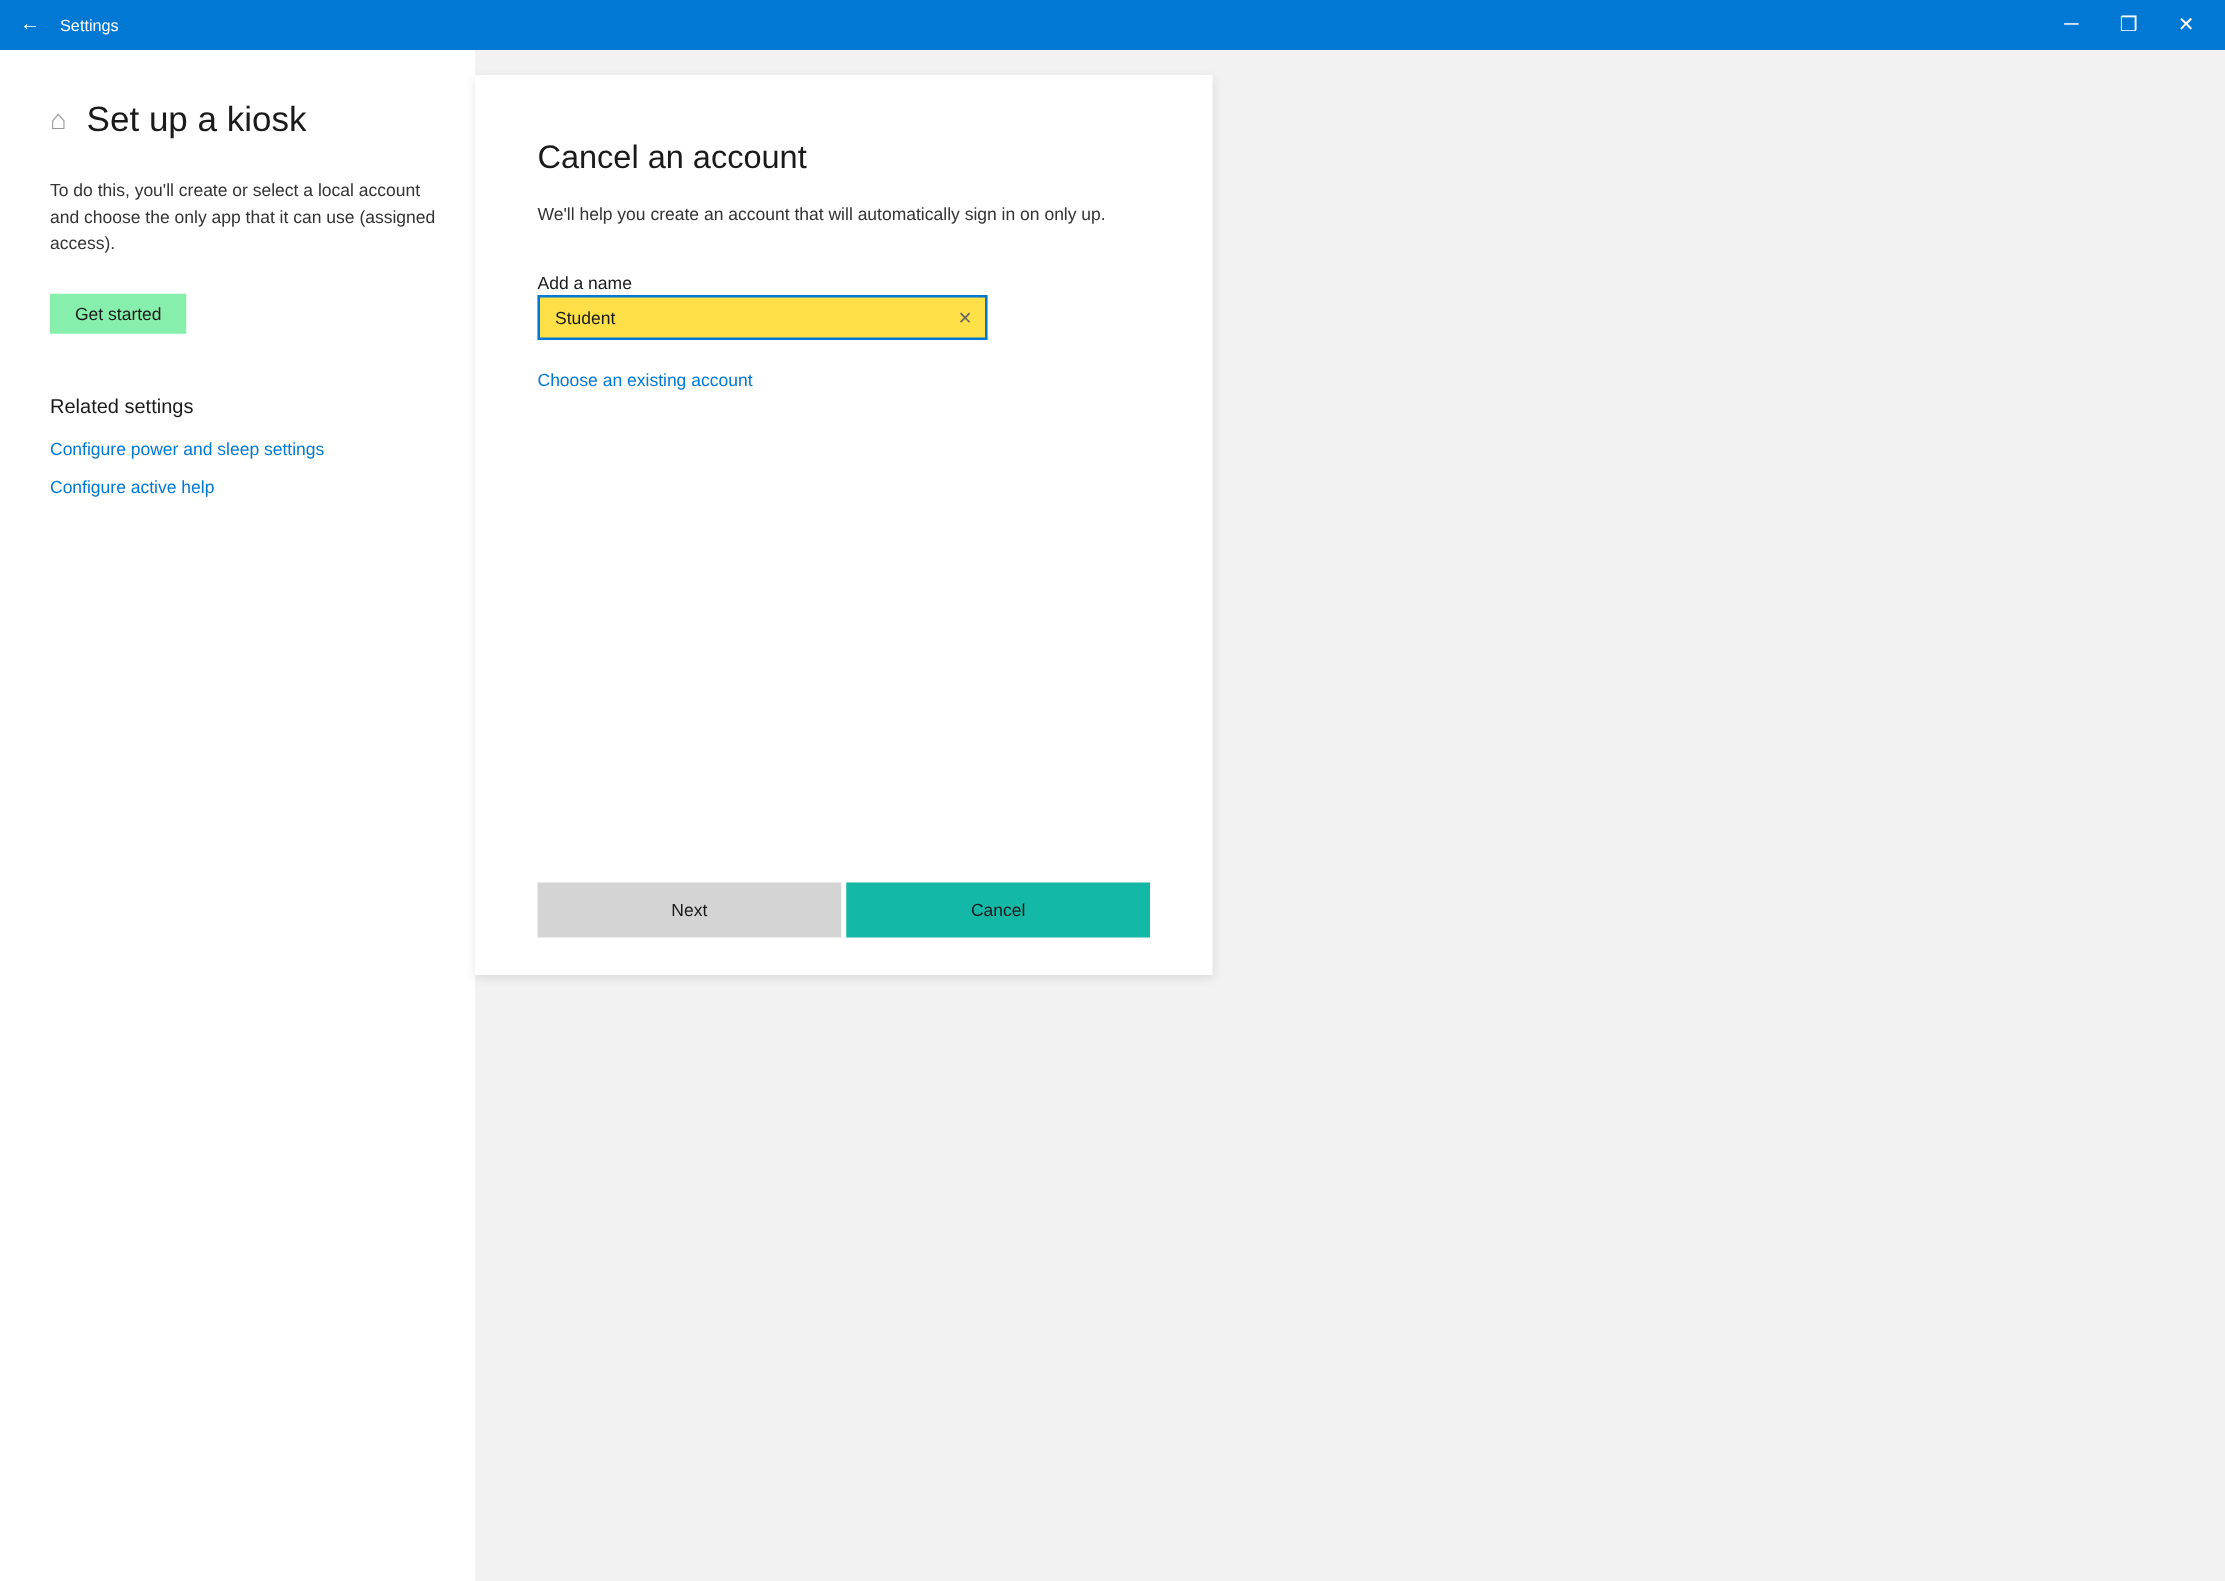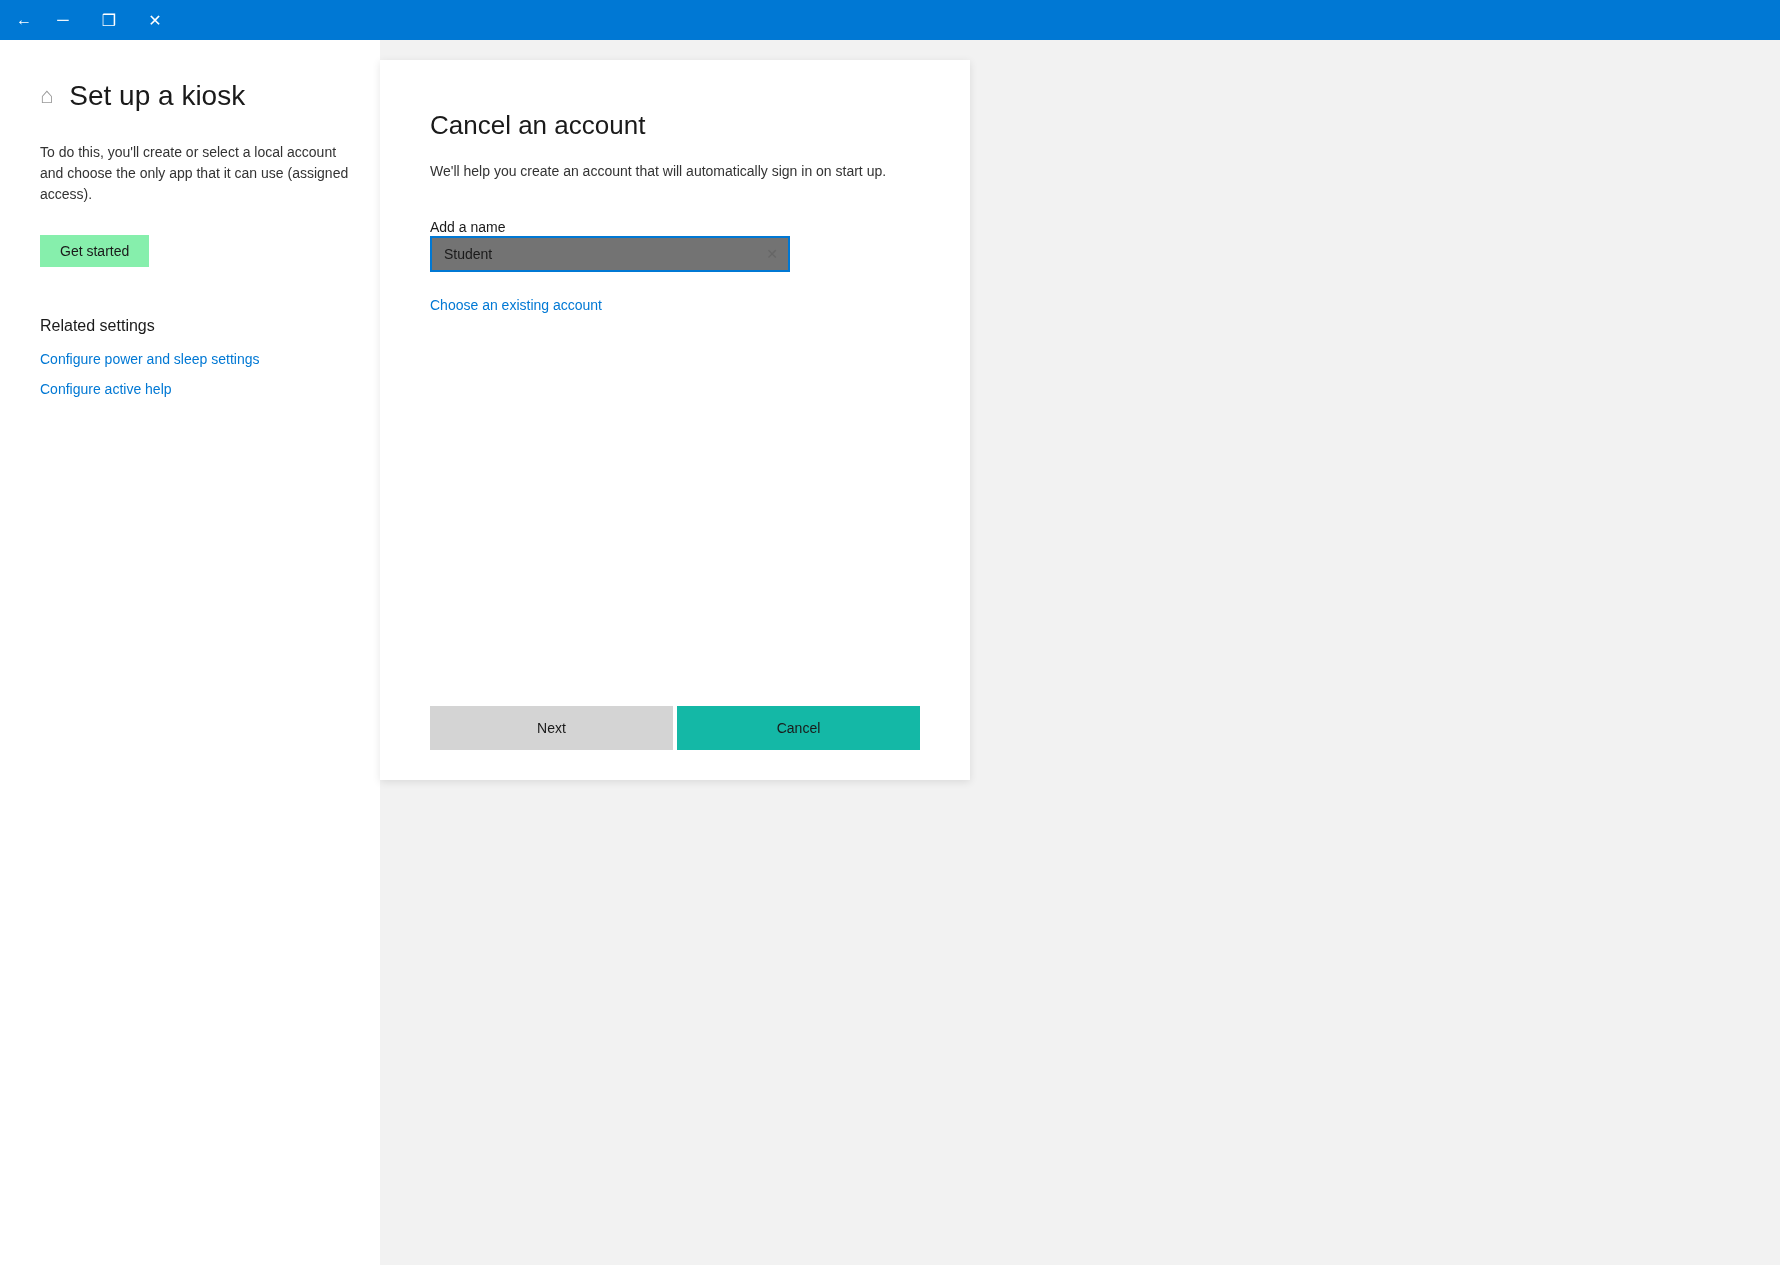--- a/index.html
+++ b/index.html
@@ -198,21 +198,21 @@
       margin-bottom: 24px;
     }
 
     .text-input {
       width: 100%;
       padding: 8px 36px 8px 12px;
       font-size: 14px;
       border: 2px solid #0078d4;
       outline: none;
       color: #1a1a1a;
-      background: #737373;
+      background: #fde047;
     }
 
     .clear-btn {
       position: absolute;
       right: 8px;
       top: 50%;
       transform: translateY(-50%);
       background: none;
       border: none;
       cursor: pointer;
@@ -248,20 +248,21 @@
     .footer-btn.next { background: #d4d4d4; }
     .footer-btn.cancel { background: #14b8a6; }
   </style>
 </head>
 <body>
 
 <div class="titlebar">
   <button class="titlebar-back">
     <span>←</span>
   </button>
+  <span class="titlebar-title">Settings</span>
   <div class="titlebar-controls">
     <button class="titlebar-btn">
       <span>─</span>
     </button>
     <button class="titlebar-btn">
       <span>❒</span>
     </button>
     <button class="titlebar-btn close">
       <span>✕</span>
     </button>
@@ -289,21 +290,21 @@
 
 
   </div>
 
   <div class="right-area">
 
     <div class="dialog">
 
       <div class="dialog-content">
         <h2 class="dialog-title">Cancel an account</h2>
-        <p class="dialog-description">We'll help you create an account that will automatically sign in on start up.</p>
+        <p class="dialog-description">We'll help you create an account that will automatically sign in on only up.</p>
 
         <label class="field-label">Add a name</label>
         <div class="text-input-wrapper">
           <input type="text" class="text-input" value="Student" style="">
           <button class="clear-btn">
             <span>✕</span>
           </button>
         </div>
 
         <a class="choose-existing-link">Choose an existing account</a>

